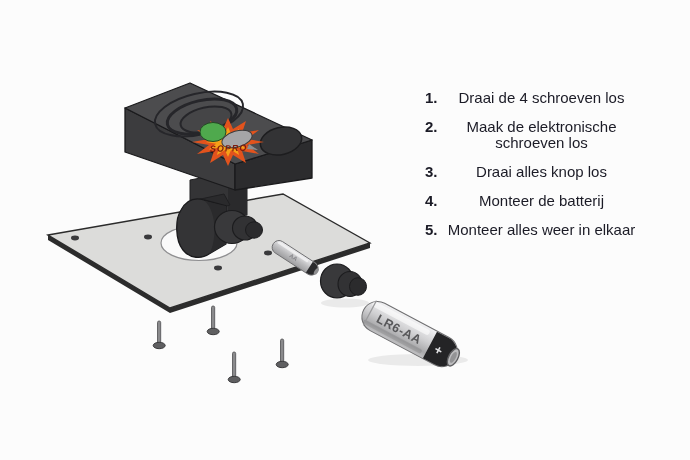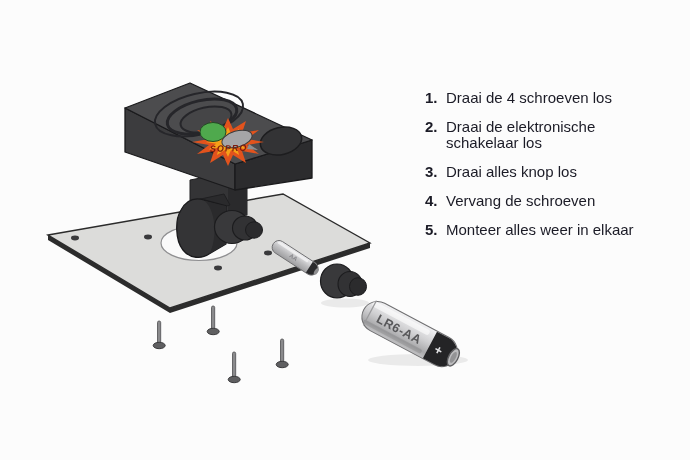--- a/index.html
+++ b/index.html
@@ -13,21 +13,21 @@
 
   
   .steps{
     position:absolute;left:425px;top:90px;width:212px;
     margin:0;padding:0;list-style:none;
     color:var(--text,#1b1b26);
     font-size:15px;line-height:16px;
   }
   .steps li{display:flex;margin:0 0 13px 0;}
   .steps .num{font-weight:bold;width:21px;flex:0 0 21px;}
-  .steps .txt{flex:1;}
+  .steps .txt{flex:1;text-align:center;}
 
   
   .plate-top{fill:var(--plate,#dcdcda);stroke:#2b2b2b;stroke-width:1.4;}
   .plate-edge{fill:var(--plate-edge,#2c2c2c);}
   .face-top{fill:var(--device-top,#4c4c4e);}
   .face-left{fill:var(--device-left,#3c3c3e);}
   .face-right{fill:var(--device-right,#2c2c2e);}
   .dark-part{fill:#343436;}
   .darker-part{fill:#2a2a2c;}
   .outline{stroke:#1a1a1c;stroke-width:1.3;stroke-linejoin:round;}
@@ -164,29 +164,29 @@
     </g>
   </svg>
 
   <ol class="steps">
     <li>
       <span class="num">1.</span>
       <span class="txt">Draai de 4 schroeven los</span>
     </li>
     <li>
       <span class="num">2.</span>
-      <span class="txt">Draai de elektronische schakelaar los</span>
+      <span class="txt">Maak de elektronische schroeven los</span>
     </li>
     <li>
       <span class="num">3.</span>
       <span class="txt">Draai alles knop los</span>
     </li>
     <li>
       <span class="num">4.</span>
-      <span class="txt">Vervang de schroeven</span>
+      <span class="txt">Monteer de batterij</span>
     </li>
     <li>
       <span class="num">5.</span>
       <span class="txt">Monteer alles weer in elkaar</span>
     </li>
   </ol>
 
 </div>
 
 </body></html>

